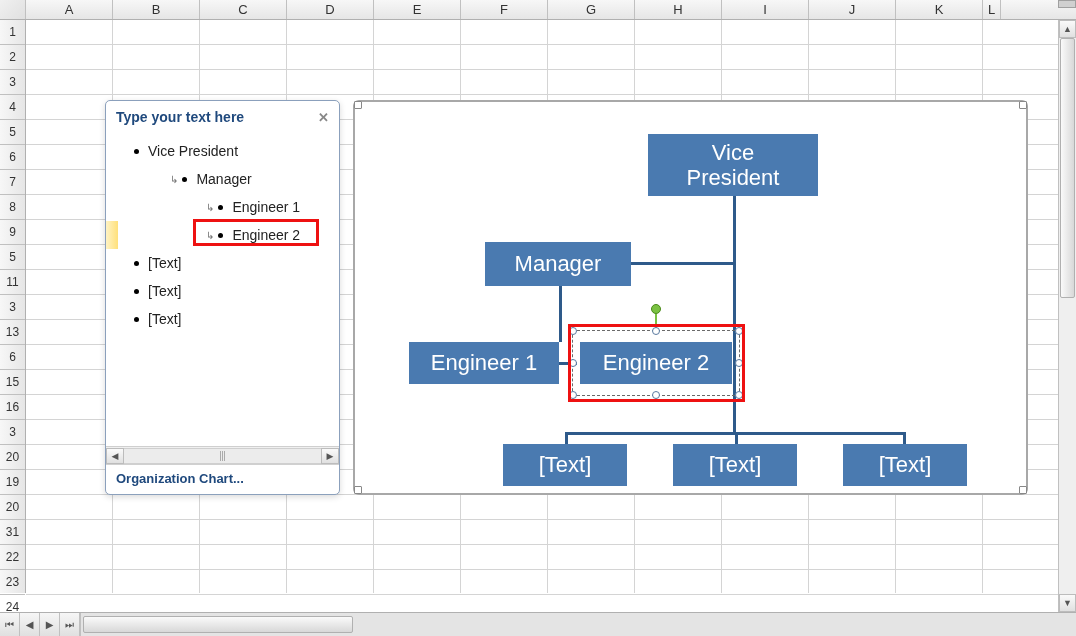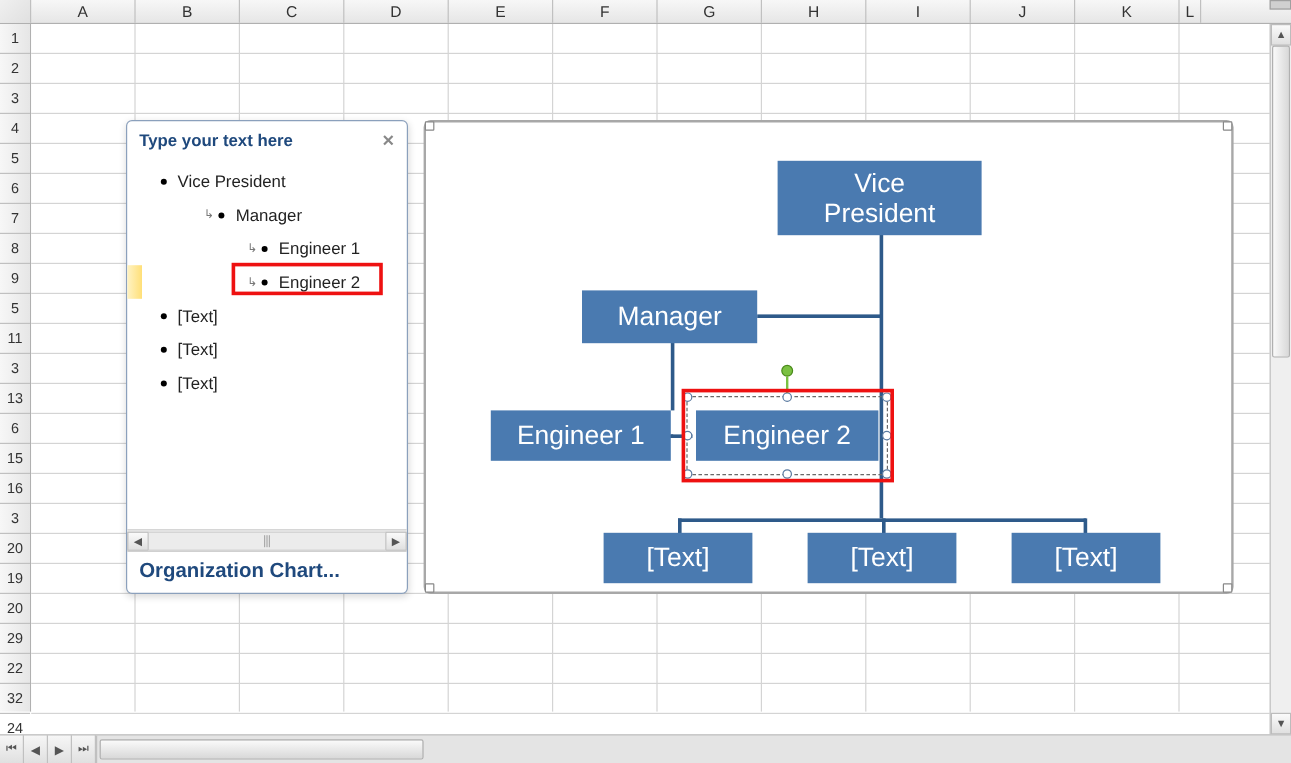--- a/index.html
+++ b/index.html
@@ -151,21 +151,21 @@
   font-size: 9px;
   color: #555;
 }
 .sb-track { flex: 1; background: #ececec; height: 16px; border-top: 1px solid #cfcfcf; border-bottom: 1px solid #cfcfcf; position: relative; }
 .sb-thumb-h { position: absolute; left: 50%; top: 2px; transform: translateX(-50%); width: 6px; height: 10px; display:flex; gap:1px; }
 .sb-thumb-h span{ width:1px; background:#aaa;}
 .text-pane-footer {
   padding: 6px 10px 8px;
   color: #1f497d;
   font-weight: bold;
-  font-size: 17px;
+  font-size: 13px;
   border-top: 1px solid #d0d0d0;
 }
 
 
 .smartart-canvas {
   position: absolute;
   left: 353px;
   top: 100px;
   width: 675px;
   height: 395px;
@@ -349,23 +349,23 @@
       <div class="row-header">11</div>
       <div class="row-header">3</div>
       <div class="row-header">13</div>
       <div class="row-header">6</div>
       <div class="row-header">15</div>
       <div class="row-header">16</div>
       <div class="row-header">3</div>
       <div class="row-header">20</div>
       <div class="row-header">19</div>
       <div class="row-header">20</div>
-      <div class="row-header">29</div>
+      <div class="row-header">31</div>
       <div class="row-header">22</div>
-      <div class="row-header">32</div>
+      <div class="row-header">23</div>
       <div class="row-header">24</div>
     </div>
   <div class="cells">
       <div class="grid-line-v" style="left: 86px;"></div>
       <div class="grid-line-v" style="left: 173px;"></div>
       <div class="grid-line-v" style="left: 260px;"></div>
       <div class="grid-line-v" style="left: 347px;"></div>
       <div class="grid-line-v" style="left: 434px;"></div>
       <div class="grid-line-v" style="left: 521px;"></div>
       <div class="grid-line-v" style="left: 608px;"></div>

